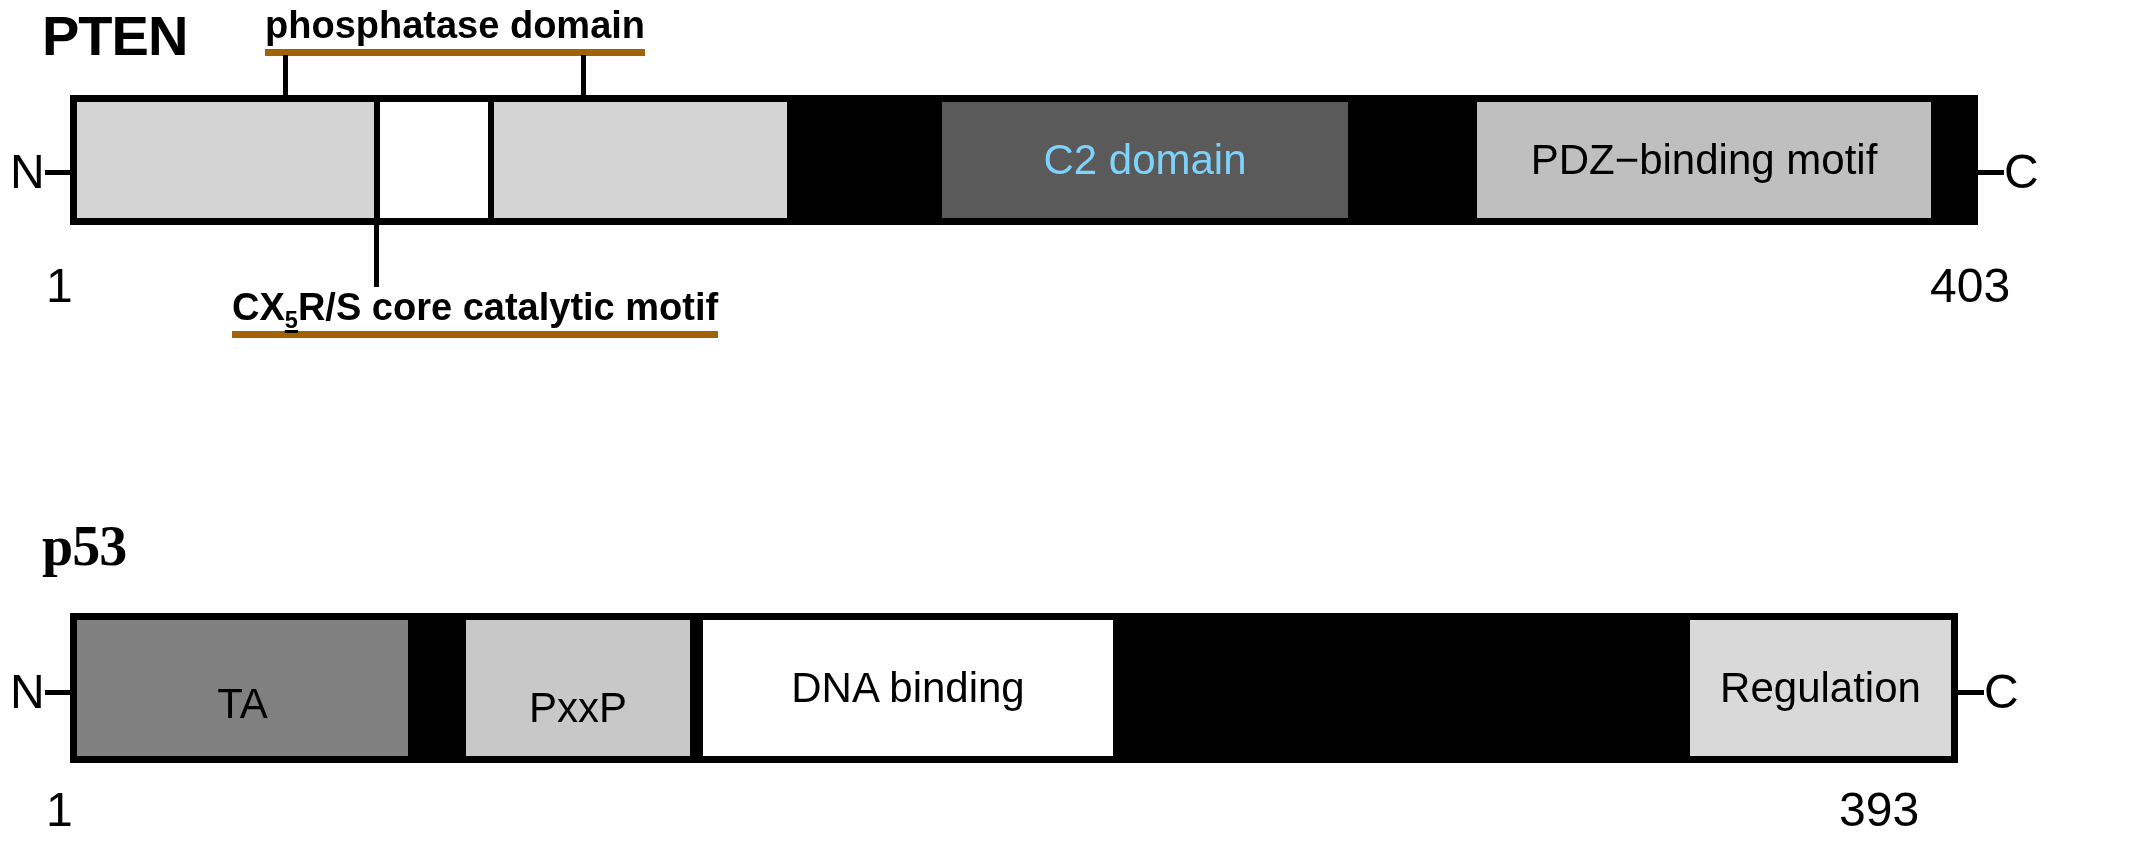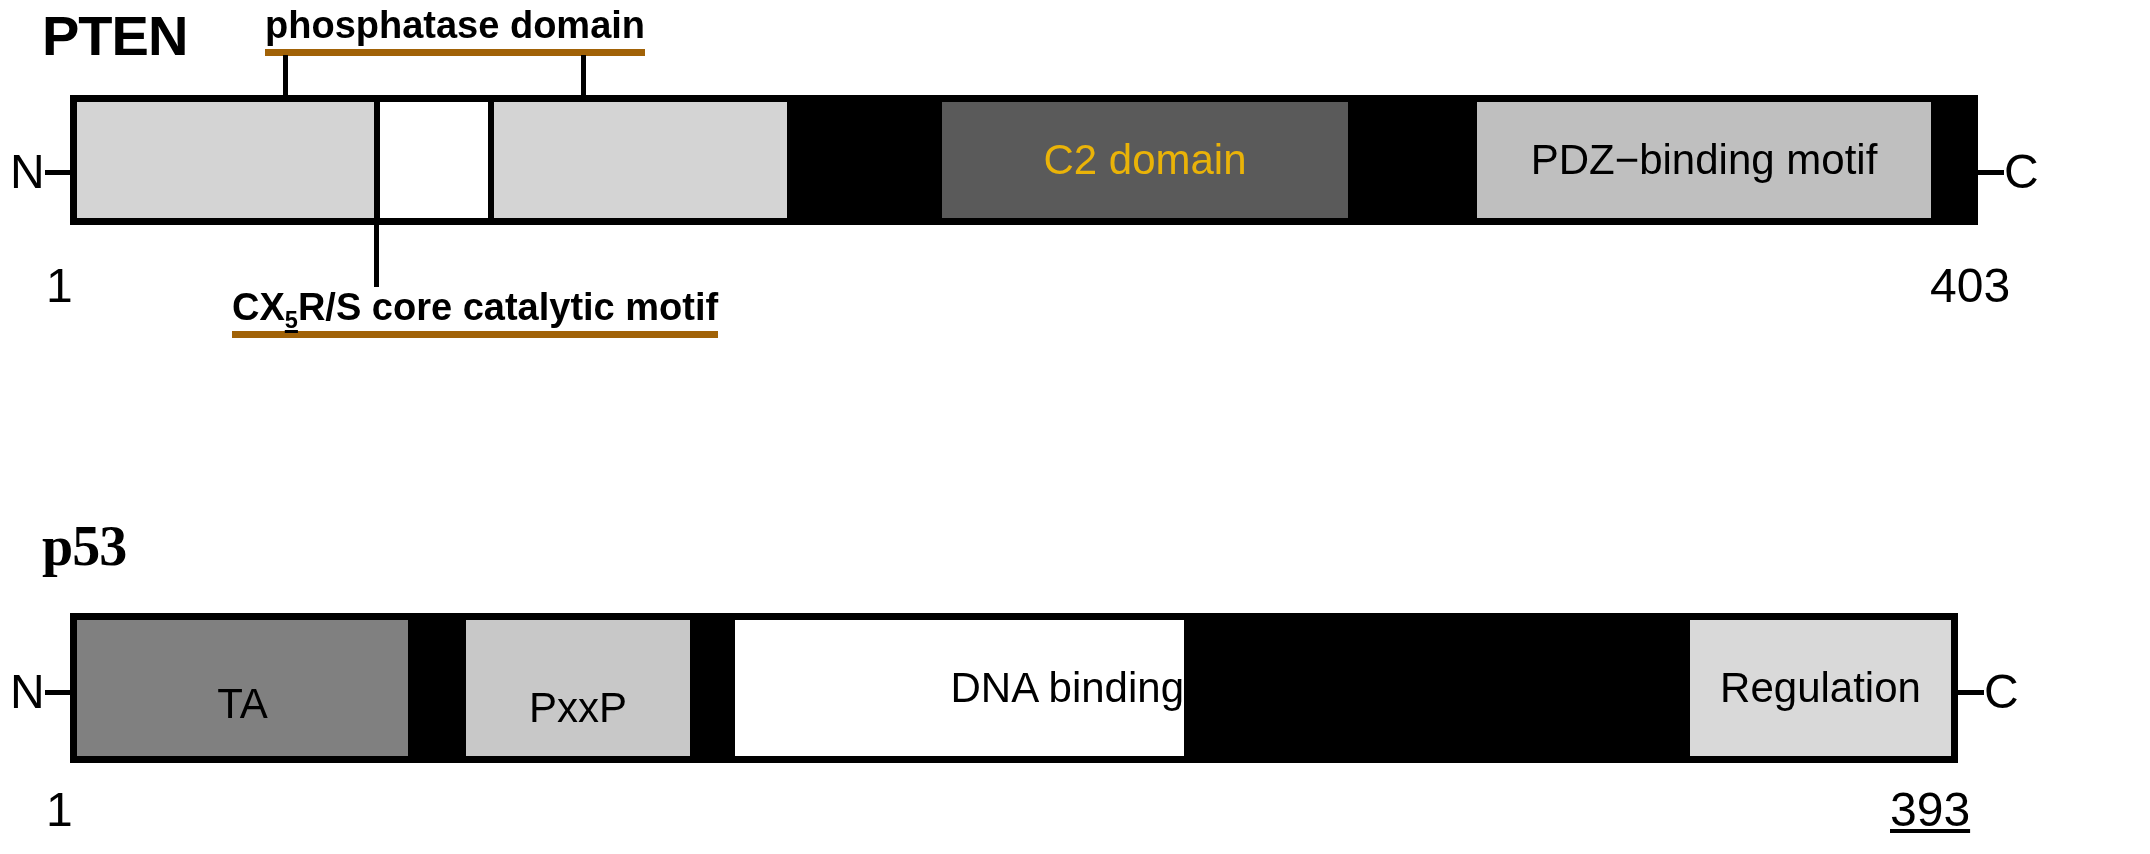--- a/index.html
+++ b/index.html
@@ -127,21 +127,21 @@
 
     <div class="domain" style="left:310px; width:108px; background:#ffffff;">
       <span class="domain-label" style="color:#000000;"></span>
     </div>
 
     <div class="domain" style="left:424px; width:293px; background:#d4d4d4;">
       <span class="domain-label" style="color:#000000;"></span>
     </div>
 
     <div class="domain" style="left:872px; width:406px; background:#5a5a5a;">
-      <span class="domain-label" style="color:#eab308;">C2 domain</span>
+      <span class="domain-label" style="color:#7dd3fc;">C2 domain</span>
     </div>
 
     <div class="domain" style="left:1407px; width:454px; background:#bfbfbf;">
       <span class="domain-label" style="color:#000000;">PDZ−binding motif</span>
     </div>
   </div>
 
   <div class="terminus" style="left:1978px; top:148px;">
     <span class="terminus-stub"></span>
     <span>C</span>
@@ -165,31 +165,31 @@
   <div class="protein-bar" style="left:70px; top:613px; width:1888px; height:150px;">
 
     <div class="domain" style="left:7px; width:331px; background:#808080;">
       <span class="domain-label" style="color:#000000;margin-top:32px;">TA</span>
     </div>
 
     <div class="domain" style="left:396px; width:224px; background:#c8c8c8;">
       <span class="domain-label" style="color:#000000;margin-top:40px;">PxxP</span>
     </div>
 
-    <div class="domain" style="left:665px; width:449px; background:#ffffff;justify-content:flex-end;">
+    <div class="domain" style="left:633px; width:410px; background:#ffffff;">
       <span class="domain-label" style="color:#000000;">DNA binding</span>
     </div>
 
 
     <div class="domain" style="left:1620px; width:261px; background:#d9d9d9;">
       <span class="domain-label" style="color:#000000;">Regulation</span>
     </div>
   </div>
 
   <div class="terminus" style="left:1958px; top:668px;">
     <span class="terminus-stub"></span>
     <span>C</span>
   </div>
 
   <div class="residue-number" style="left:46px; top:786px;">1</div>
-  <div class="residue-number" style="left:1890px; top:786px;text-decoration:underline;">393</div>
+  <div class="residue-number" style="left:1839px; top:786px;">393</div>
 
 </div>
 
 </body></html>

